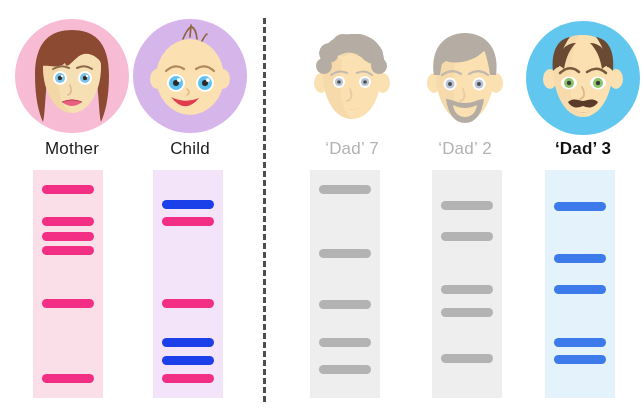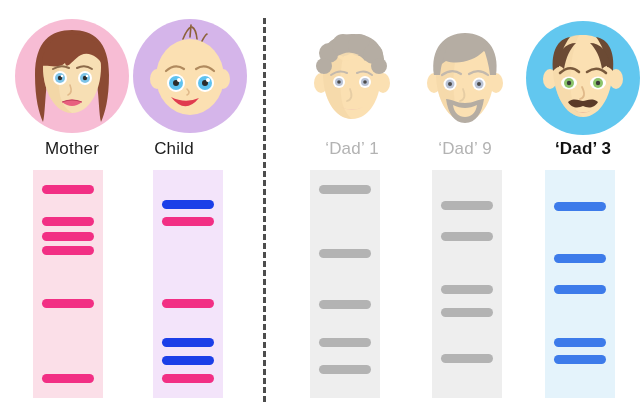--- a/index.html
+++ b/index.html
@@ -92,21 +92,21 @@
           <circle cx="43" cy="64" r="3" fill="#2b2b2b"></circle>
           <circle cx="46" cy="61" r="2" fill="#ffffff"></circle>
           <circle cx="72" cy="64" r="9" fill="#ffffff"></circle>
           <circle cx="72" cy="64" r="7" fill="#5ec2f0"></circle>
           <circle cx="72" cy="64" r="3" fill="#2b2b2b"></circle>
           <circle cx="75" cy="61" r="2" fill="#ffffff"></circle>
           <path d="M54 70 q4 4 0 6" stroke="#e0b98a" stroke-width="1.6" fill="none" stroke-linecap="round"></path>
           <path d="M38 78 q14 18 28 1 q-14 6 -28 -1 Z" fill="#e03b4f"></path>
         </svg>
       </div>
-      <div class="label" style="left: 104px; top: 139px; width: 140px;">Child</div>
+      <div class="label" style="left: 120px; top: 139px; width: 140px;">Child</div>
       <div class="lane" style="left: 153px; top: 170px; width: 70px; height: 228px; background: rgb(243, 228, 250);">
         <div class="band" style="left: 9px; top: 30px; width: 52px; height: 9px; background: rgb(27, 63, 232); border-radius: 5px;"></div>
         <div class="band" style="left: 9px; top: 47px; width: 52px; height: 9px; background: rgb(242, 47, 132); border-radius: 5px;"></div>
         <div class="band" style="left: 9px; top: 129px; width: 52px; height: 9px; background: rgb(242, 47, 132); border-radius: 5px;"></div>
         <div class="band" style="left: 9px; top: 168px; width: 52px; height: 9px; background: rgb(27, 63, 232); border-radius: 5px;"></div>
         <div class="band" style="left: 9px; top: 186px; width: 52px; height: 9px; background: rgb(27, 63, 232); border-radius: 5px;"></div>
         <div class="band" style="left: 9px; top: 204px; width: 52px; height: 9px; background: rgb(242, 47, 132); border-radius: 5px;"></div>
       </div>
       <div class="avatar-wrap" style="left: 295px; top: 21px; width: 114px; height: 114px;">
         <svg width="114" height="114" viewBox="0 0 114 114" class="face-svg">
@@ -127,21 +127,21 @@
           <circle cx="44" cy="61" r="6" fill="#ffffff"></circle>
           <circle cx="44" cy="61" r="4" fill="#b9c3d6"></circle>
           <circle cx="44" cy="61" r="1.8" fill="#4a4a4a"></circle>
           <circle cx="70" cy="61" r="6" fill="#ffffff"></circle>
           <circle cx="70" cy="61" r="4" fill="#b9c3d6"></circle>
           <circle cx="70" cy="61" r="1.8" fill="#4a4a4a"></circle>
           <path d="M55 68 q4 10 -3 12" stroke="#e6cda4" stroke-width="1.8" fill="none" stroke-linecap="round"></path>
           <path d="M46 86 q11 6 22 0 q-11 5 -22 0 Z" fill="#f0c4b4"></path>
         </svg>
       </div>
-      <div class="label muted" style="left: 282px; top: 139px; width: 140px;">‘Dad’ 1</div>
+      <div class="label muted" style="left: 282px; top: 139px; width: 140px;">‘Dad’ 7</div>
       <div class="lane" style="left: 310px; top: 170px; width: 70px; height: 228px; background: rgb(238, 238, 238);">
         <div class="band" style="left: 9px; top: 15px; width: 52px; height: 9px; background: rgb(179, 179, 179); border-radius: 5px;"></div>
         <div class="band" style="left: 9px; top: 79px; width: 52px; height: 9px; background: rgb(179, 179, 179); border-radius: 5px;"></div>
         <div class="band" style="left: 9px; top: 130px; width: 52px; height: 9px; background: rgb(179, 179, 179); border-radius: 5px;"></div>
         <div class="band" style="left: 9px; top: 168px; width: 52px; height: 9px; background: rgb(179, 179, 179); border-radius: 5px;"></div>
         <div class="band" style="left: 9px; top: 195px; width: 52px; height: 9px; background: rgb(179, 179, 179); border-radius: 5px;"></div>
       </div>
       <div class="avatar-wrap" style="left: 408px; top: 21px; width: 114px; height: 114px;">
         <svg width="114" height="114" viewBox="0 0 114 114" class="face-svg">
           <ellipse cx="26" cy="62" rx="7" ry="10" fill="#fbe0b2"></ellipse>
@@ -158,21 +158,21 @@
           <circle cx="42" cy="63" r="2" fill="#4a4a4a"></circle>
           <circle cx="71" cy="63" r="6.5" fill="#ffffff"></circle>
           <circle cx="71" cy="63" r="4.5" fill="#b9c3d6"></circle>
           <circle cx="71" cy="63" r="2" fill="#4a4a4a"></circle>
           <path d="M55 68 q4 10 -3 12" stroke="#e6cda4" stroke-width="1.8" fill="none" stroke-linecap="round"></path>
           <path d="M38 78 C44 78 48 82 57 82 C66 82 70 78 76 78 C74 92 68 102 57 102 C46 102 40 92 38 78 Z" fill="#b5ada3"></path>
           <path d="M45 84 C49 86 53 87 57 87 C61 87 65 86 69 84 C68 92 63 96 57 96 C51 96 46 92 45 84 Z" fill="#fbe0b2"></path>
           <path d="M50 88 q7 4 14 0 q-7 4 -14 0 Z" fill="#b5ada3"></path>
         </svg>
       </div>
-      <div class="label muted" style="left: 395px; top: 139px; width: 140px;">‘Dad’ 9</div>
+      <div class="label muted" style="left: 395px; top: 139px; width: 140px;">‘Dad’ 2</div>
       <div class="lane" style="left: 432px; top: 170px; width: 70px; height: 228px; background: rgb(238, 238, 238);">
         <div class="band" style="left: 9px; top: 31px; width: 52px; height: 9px; background: rgb(179, 179, 179); border-radius: 5px;"></div>
         <div class="band" style="left: 9px; top: 62px; width: 52px; height: 9px; background: rgb(179, 179, 179); border-radius: 5px;"></div>
         <div class="band" style="left: 9px; top: 115px; width: 52px; height: 9px; background: rgb(179, 179, 179); border-radius: 5px;"></div>
         <div class="band" style="left: 9px; top: 138px; width: 52px; height: 9px; background: rgb(179, 179, 179); border-radius: 5px;"></div>
         <div class="band" style="left: 9px; top: 184px; width: 52px; height: 9px; background: rgb(179, 179, 179); border-radius: 5px;"></div>
       </div>
       <div class="avatar-wrap" style="left: 526px; top: 21px; width: 114px; height: 114px;">
         <svg width="114" height="114" viewBox="0 0 114 114" class="face-svg">
           <circle cx="57" cy="57" r="57" fill="#62c7ef"></circle>

